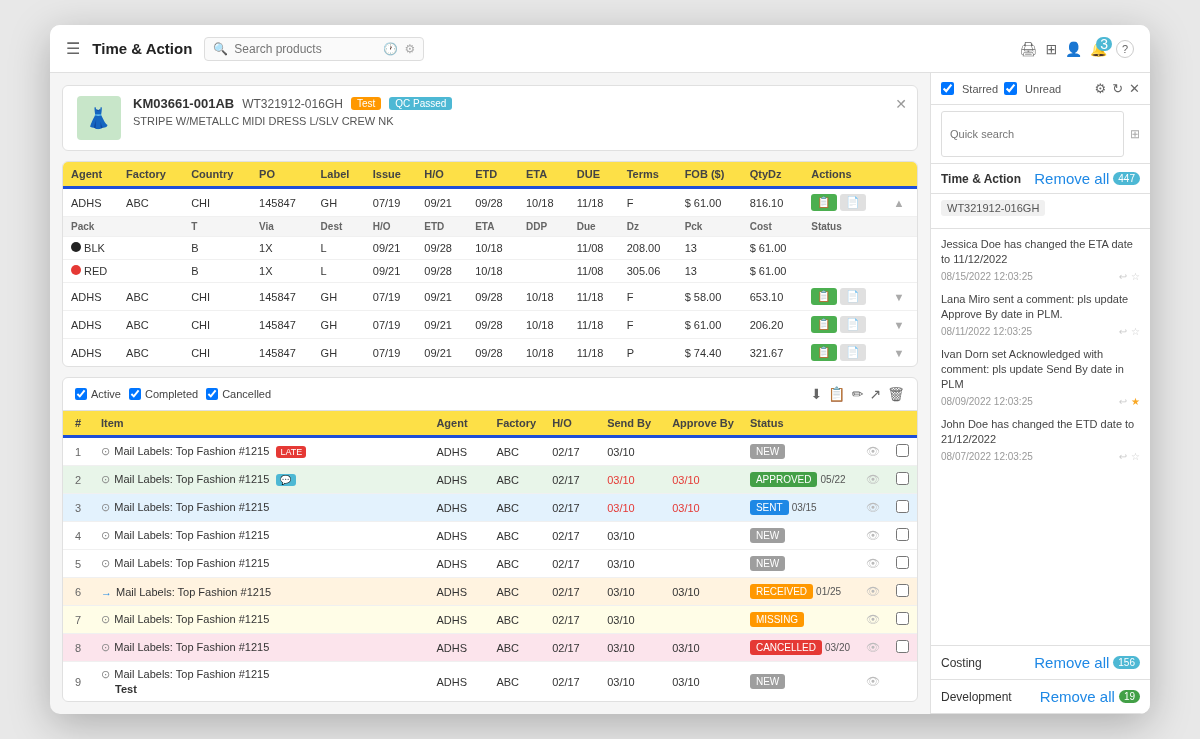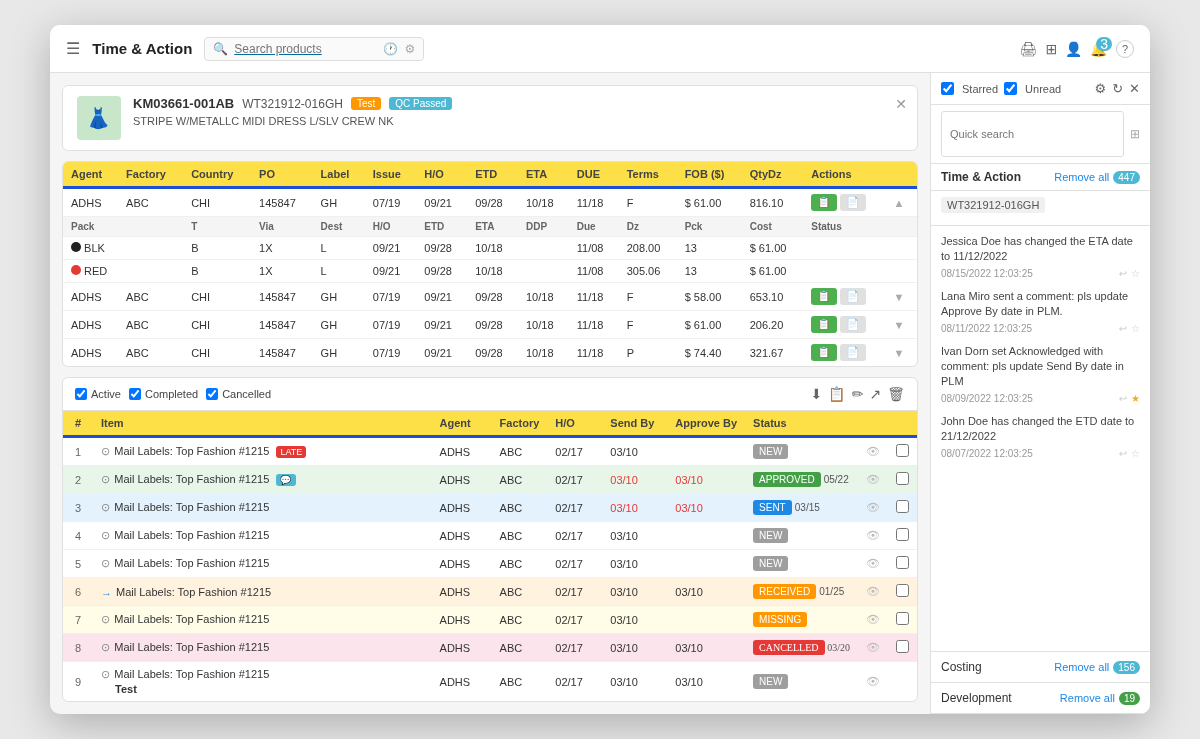--- a/index.html
+++ b/index.html
@@ -4,21 +4,21 @@
   <style>
     * { box-sizing: border-box; margin: 0; padding: 0; }
     body { background: #e8e8e8; font-family: -apple-system, BlinkMacSystemFont, 'Segoe UI', sans-serif; font-size: 12px; color: #333; display: flex; justify-content: center; align-items: center; min-height: 100vh; }
     .window { width: 1100px; background: #f5f5f5; border-radius: 10px; box-shadow: 0 10px 40px rgba(0,0,0,0.25); overflow: hidden; }
     
     
     .topbar { background: #fff; border-bottom: 1px solid #e0e0e0; padding: 0 16px; height: 48px; display: flex; align-items: center; gap: 12px; }
     .menu-icon { color: #666; font-size: 16px; cursor: pointer; }
     .app-title { font-size: 15px; font-weight: 600; color: #222; }
     .search-box { display: flex; align-items: center; border: 1px solid #ddd; border-radius: 4px; padding: 4px 8px; gap: 6px; background: #fafafa; flex: 1; max-width: 220px; }
-    .search-box input { border: none; background: transparent; font-size: 12px; outline: none; width: 100%; color: #0369a1; text-decoration: underline; }
+    .search-box input { border: none; background: transparent; font-size: 12px; outline: none; width: 100%; color: #0369a1; }
     .topbar-icons { display: flex; align-items: center; gap: 8px; margin-left: auto; color: #666; }
     .topbar-icons span { cursor: pointer; font-size: 14px; }
     .icon-badge { position: relative; }
     .badge { position: absolute; top: -4px; right: -4px; background: #4db8d4; color: #fff; font-size: 9px; border-radius: 8px; padding: 0 4px; min-width: 14px; text-align: center; line-height: 14px; }
 
     
     .main-layout { display: flex; height: calc(100% - 48px); }
     
     
     .content-area { flex: 1; overflow: auto; padding: 12px; }
@@ -67,21 +67,21 @@
     
     .right-panel { width: 220px; background: #fff; border-left: 1px solid #e0e0e0; display: flex; flex-direction: column; }
     .right-panel-top { padding: 8px 10px; border-bottom: 1px solid #e0e0e0; display: flex; align-items: center; gap: 6px; }
     .starred-label { display: flex; align-items: center; gap: 8px; font-size: 11px; color: #555; }
     .right-panel-icons { margin-left: auto; display: flex; gap: 6px; color: #666; font-size: 13px; }
     .quick-search { padding: 6px 10px; border-bottom: 1px solid #e0e0e0; display: flex; align-items: center; gap: 6px; }
     .quick-search input { width: 100%; border: 1px solid #ddd; border-radius: 3px; padding: 16px 8px; font-size: 11px; outline: none; }
     .section-header { display: flex; align-items: center; padding: 6px 10px; border-bottom: 1px solid #e0e0e0; }
     .section-header-title { font-weight: 600; font-size: 12px; color: #333; }
     .section-header-actions { margin-left: auto; display: flex; align-items: center; gap: 4px; }
-    .remove-all { color: #1e88e5; font-size: 11px; cursor: pointer; }
+    .remove-all { color: #1e88e5; font-size: 15px; cursor: pointer; }
     .count-badge { background: #4db8d4; color: #fff; font-size: 10px; padding: 1px 5px; border-radius: 8px; }
     .count-badge-green { background: #43a047; }
     .wt-tag { background: #f0f0f0; border-radius: 3px; padding: 2px 6px; font-size: 11px; color: #555; margin-bottom: 6px; display: inline-block; }
     .activity-list { flex: 1; overflow-y: auto; padding: 8px 10px; display: flex; flex-direction: column; gap: 10px; }
     .activity-item { font-size: 11px; color: #444; }
     .activity-item .activity-text { margin-bottom: 3px; line-height: 1.4; }
     .activity-time { font-size: 10px; color: #999; display: flex; align-items: center; justify-content: space-between; }
     .activity-actions { display: flex; gap: 4px; color: #ccc; }
     .star-icon { color: #f9a825; }
     .bottom-sections { border-top: 1px solid #e0e0e0; }
@@ -413,21 +413,21 @@
             </tr>
 
             <tr style="background:#fce4ec;">
               <td style="padding:6px 8px;text-align:center;color:#666;">8</td>
               <td style="padding:6px 8px;"><span style="color:#888;margin-right:4px;">⊙</span>Mail Labels: Top Fashion #1215</td>
               <td style="padding:6px 8px;">ADHS</td>
               <td style="padding:6px 8px;">ABC</td>
               <td style="padding:6px 8px;">02/17</td>
               <td style="padding:6px 8px;">03/10</td>
               <td style="padding:6px 8px;">03/10</td>
-              <td style="padding:6px 8px;font-family:Liberation Serif, serif;"><span class="status-badge status-cancelled">CANCELLED</span> <span style="font-size:10px;color:#555;">03/20</span></td>
+              <td style="padding:6px 8px;"><span class="status-badge status-cancelled">CANCELLED</span> <span style="font-size:10px;color:#555;">03/20</span></td>
               <td style="padding:6px 8px;text-align:center;"><span class="eye-icon">👁</span></td>
               <td style="padding:6px 8px;text-align:center;"><input type="checkbox" style=""></td>
             </tr>
 
             <tr>
               <td style="padding:6px 8px;text-align:center;color:#666;">9</td>
               <td style="padding:6px 8px;">
                 <div><span style="color:#888;margin-right:4px;">⊙</span>Mail Labels: Top Fashion #1215</div>
                 <div style="font-weight:600;margin-top:2px;padding-left:14px;">Test</div>
               </td>

